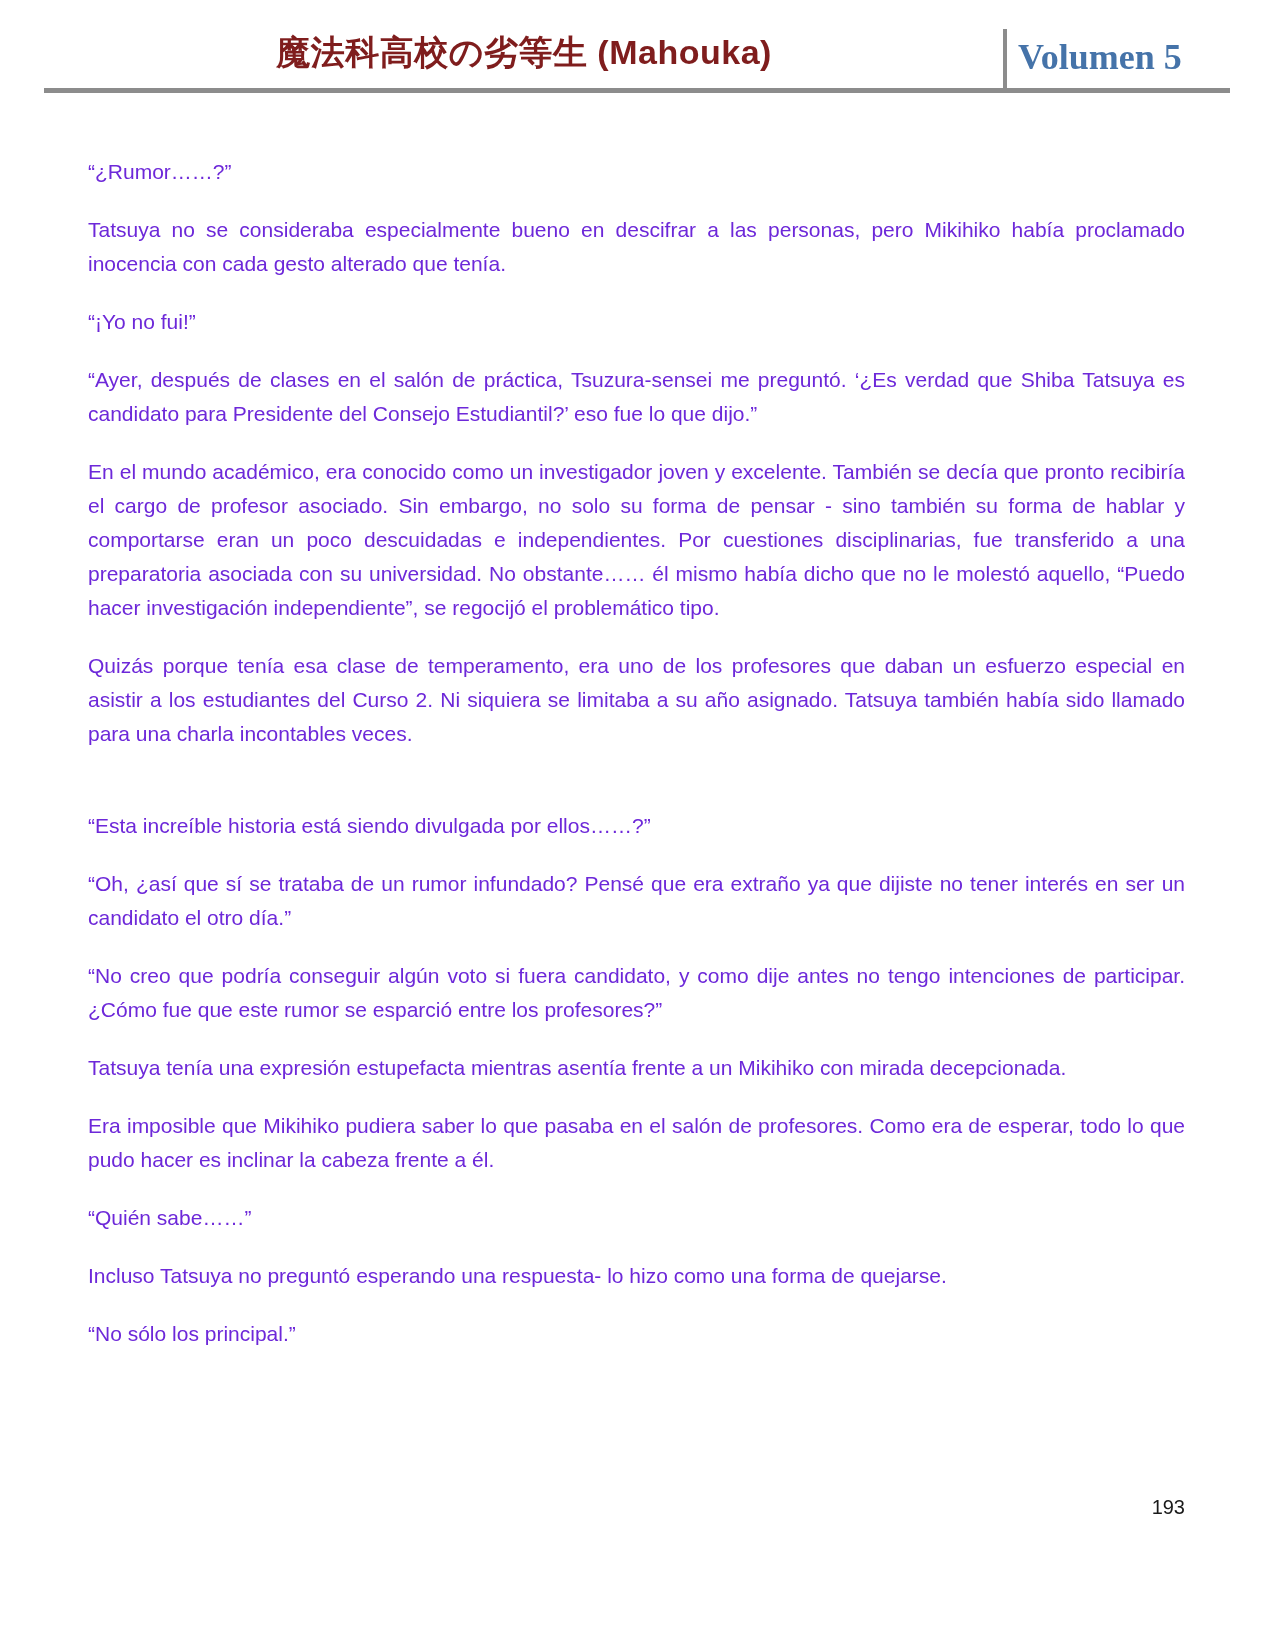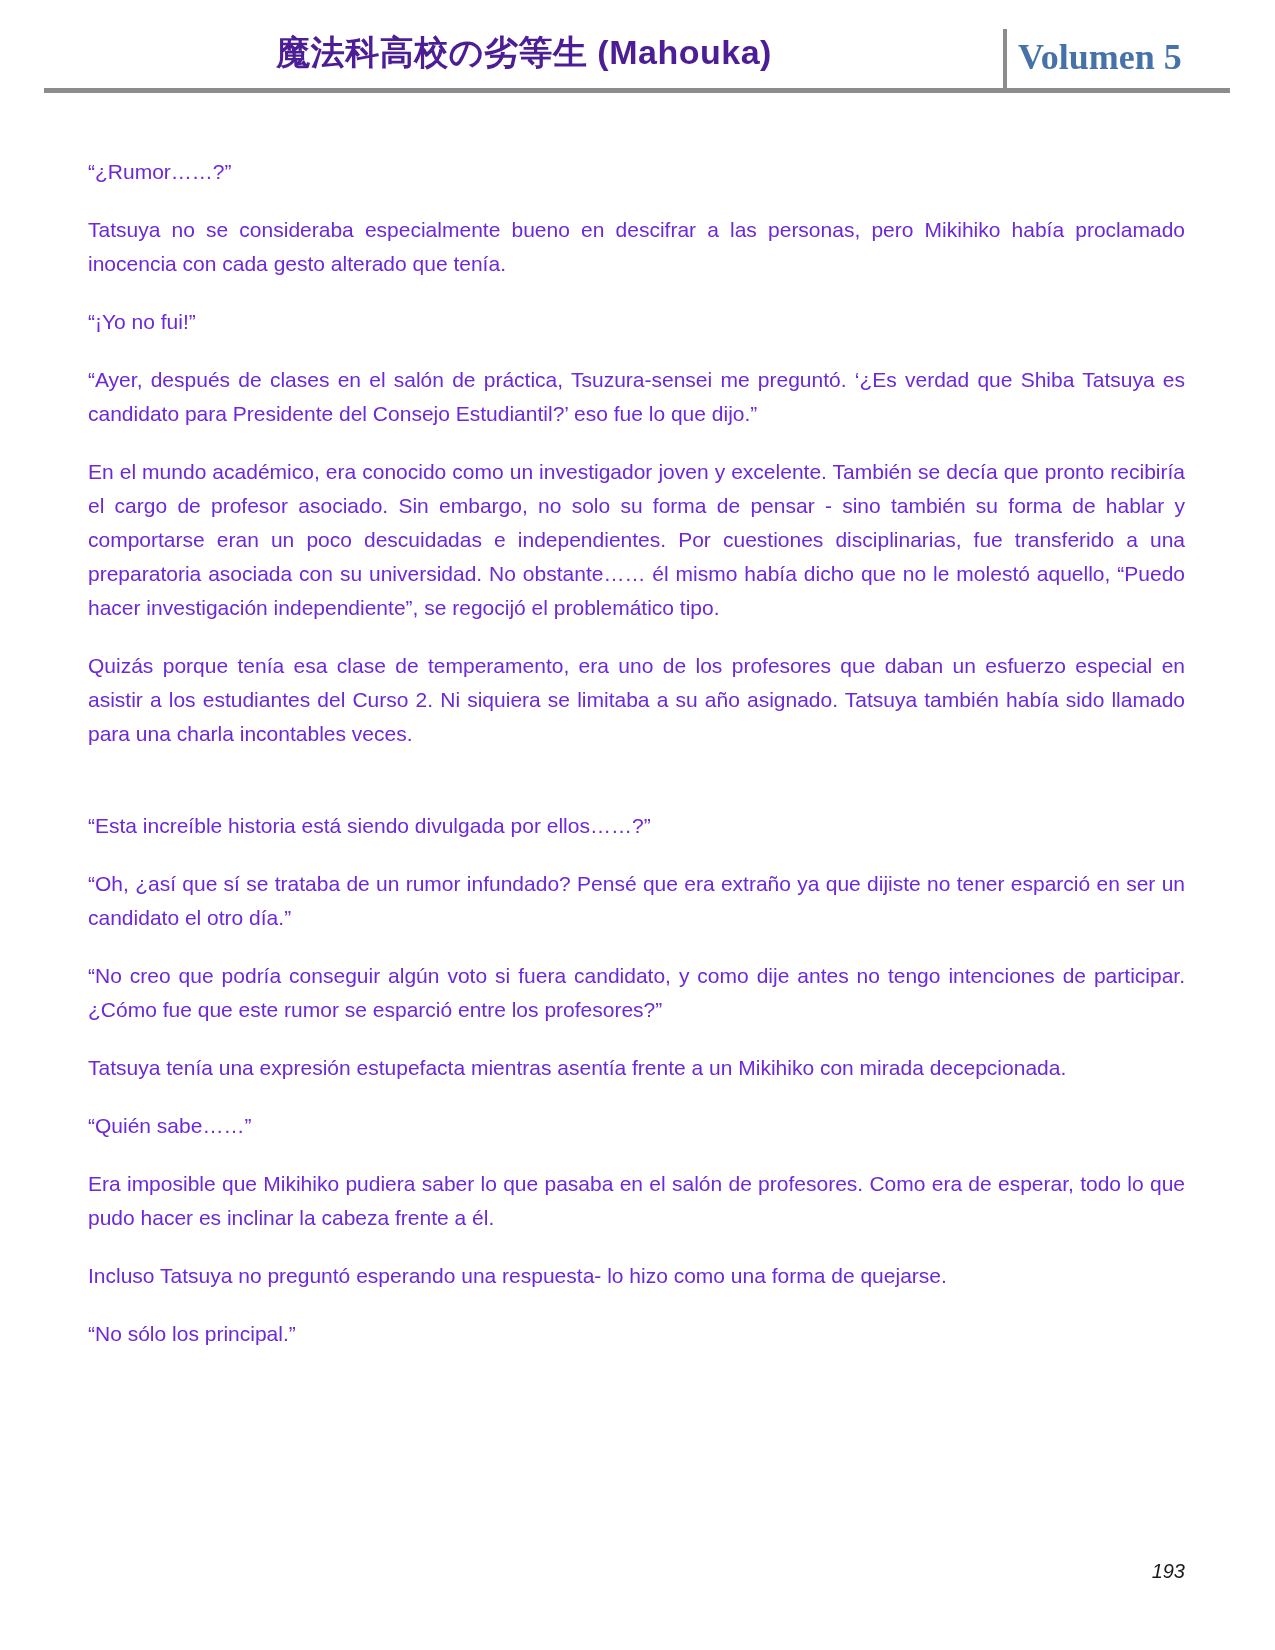--- a/index.html
+++ b/index.html
@@ -19,21 +19,21 @@
 
   
   .header-title {
     position: absolute;
     left: 44px;
     top: 30px;
     width: 960px;
     text-align: center;
     font-size: 34px;
     font-weight: bold;
-    color: #4c1d95;
+    color: #7f1d1d;
     letter-spacing: 0.5px;
     white-space: nowrap;
   }
   .header-volume {
     position: absolute;
     left: 1018px;
     top: 36px;
     font-family: "Liberation Serif", "DejaVu Serif", serif;
     font-size: 36px;
     font-weight: bold;
@@ -72,26 +72,25 @@
     color: #6d28d9;
   }
   .content p.extra-gap {
     margin-bottom: 58px;
   }
 
   
   .page-number {
     position: absolute;
     left: 88px;
-    top: 1560px;
+    top: 1496px;
     width: 1097px;
     text-align: right;
     font-size: 20px;
     color: #1a1a1a;
-    font-style: italic;
   }
 </style>
 </head>
 <body>
 
 <div class="page">
 
   <div class="header-title">魔法科高校の劣等生 (Mahouka)</div>
 
   <div class="header-vertical-divider"></div>
@@ -101,24 +100,24 @@
   <div class="header-rule"></div>
 
   <div class="content">
     <p>“¿Rumor……?”</p>
     <p>Tatsuya no se consideraba especialmente bueno en descifrar a las personas, pero Mikihiko había proclamado inocencia con cada gesto alterado que tenía.</p>
     <p>“¡Yo no fui!”</p>
     <p>“Ayer, después de clases en el salón de práctica, Tsuzura-sensei me preguntó. ‘¿Es verdad que Shiba Tatsuya es candidato para Presidente del Consejo Estudiantil?’ eso fue lo que dijo.”</p>
     <p>En el mundo académico, era conocido como un investigador joven y excelente. También se decía que pronto recibiría el cargo de profesor asociado. Sin embargo, no solo su forma de pensar - sino también su forma de hablar y comportarse eran un poco descuidadas e independientes. Por cuestiones disciplinarias, fue transferido a una preparatoria asociada con su universidad. No obstante…… él mismo había dicho que no le molestó aquello, “Puedo hacer investigación independiente”, se regocijó el problemático tipo.</p>
     <p class="extra-gap">Quizás porque tenía esa clase de temperamento, era uno de los profesores que daban un esfuerzo especial en asistir a los estudiantes del Curso 2. Ni siquiera se limitaba a su año asignado. Tatsuya también había sido llamado para una charla incontables veces.</p>
     <p>“Esta increíble historia está siendo divulgada por ellos……?”</p>
-    <p>“Oh, ¿así que sí se trataba de un rumor infundado? Pensé que era extraño ya que dijiste no tener esparció en ser un candidato el otro día.”</p>
+    <p>“Oh, ¿así que sí se trataba de un rumor infundado? Pensé que era extraño ya que dijiste no tener interés en ser un candidato el otro día.”</p>
     <p>“No creo que podría conseguir algún voto si fuera candidato, y como dije antes no tengo intenciones de participar. ¿Cómo fue que este rumor se esparció entre los profesores?”</p>
     <p>Tatsuya tenía una expresión estupefacta mientras asentía frente a un Mikihiko con mirada decepcionada.</p>
+    <p>Era imposible que Mikihiko pudiera saber lo que pasaba en el salón de profesores. Como era de esperar, todo lo que pudo hacer es inclinar la cabeza frente a él.</p>
     <p>“Quién sabe……”</p>
-    <p>Era imposible que Mikihiko pudiera saber lo que pasaba en el salón de profesores. Como era de esperar, todo lo que pudo hacer es inclinar la cabeza frente a él.</p>
     <p>Incluso Tatsuya no preguntó esperando una respuesta- lo hizo como una forma de quejarse.</p>
     <p>“No sólo los principal.”</p>
   </div>
 
   <div class="page-number">193</div>
 
 </div>
 
 </body></html>

